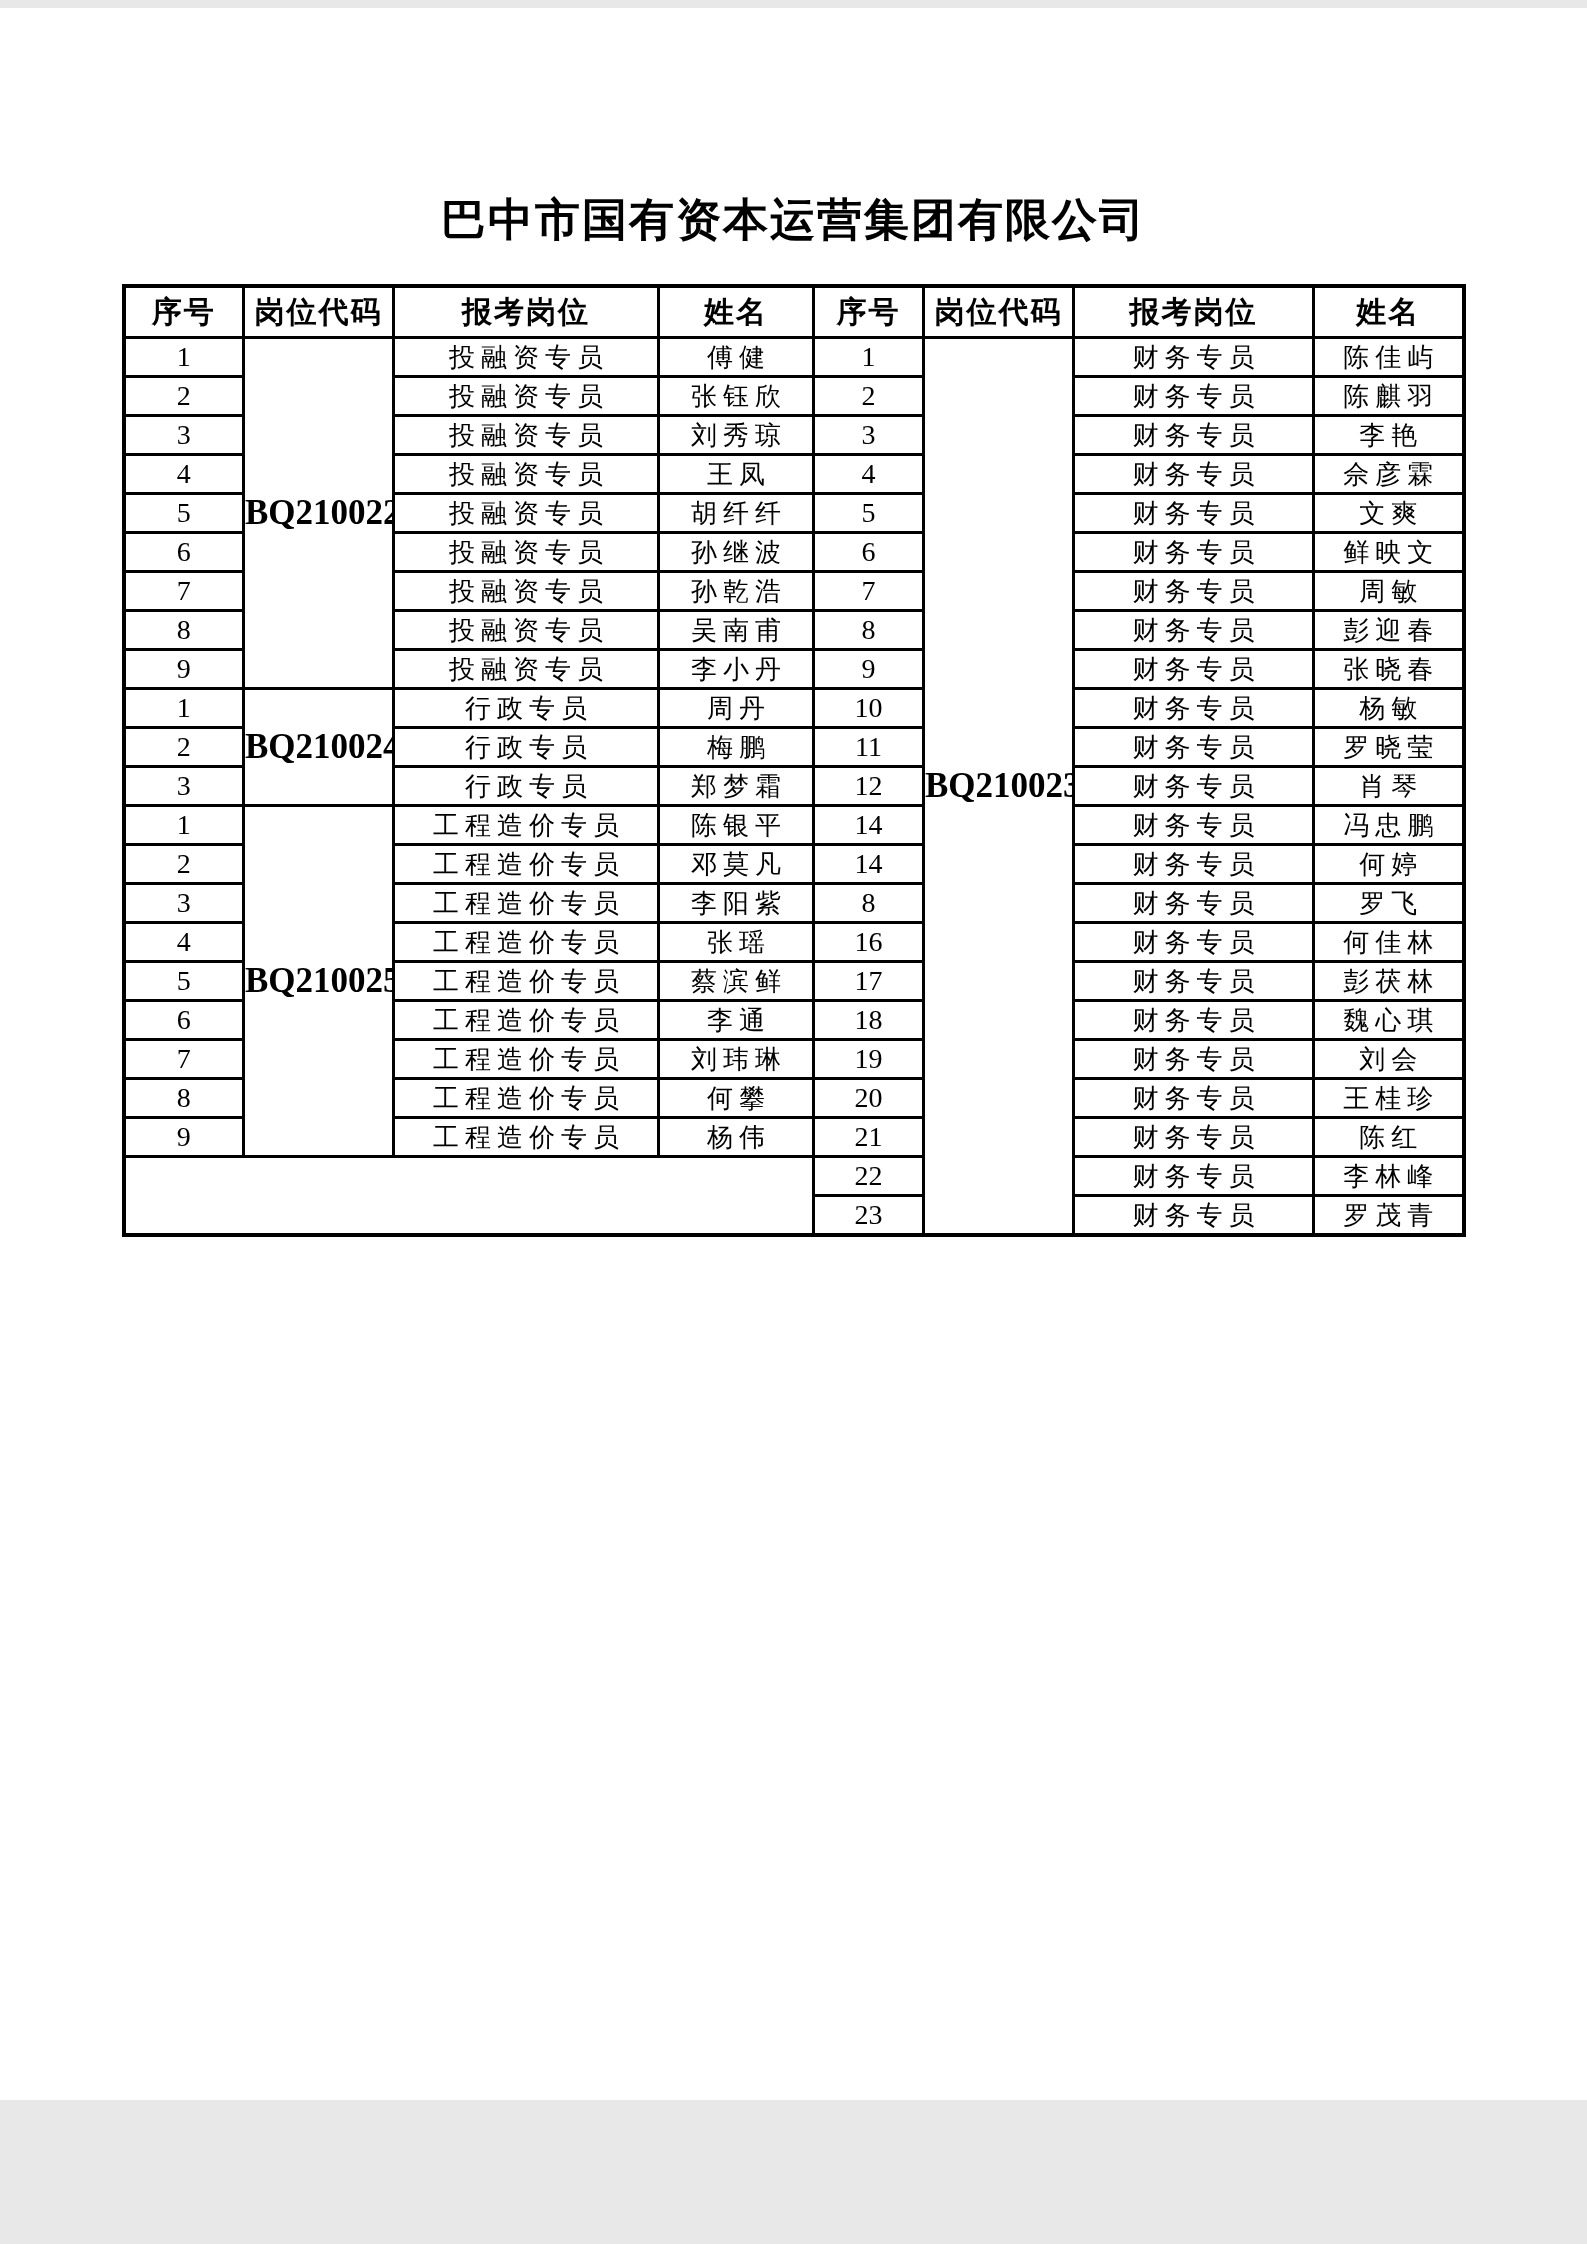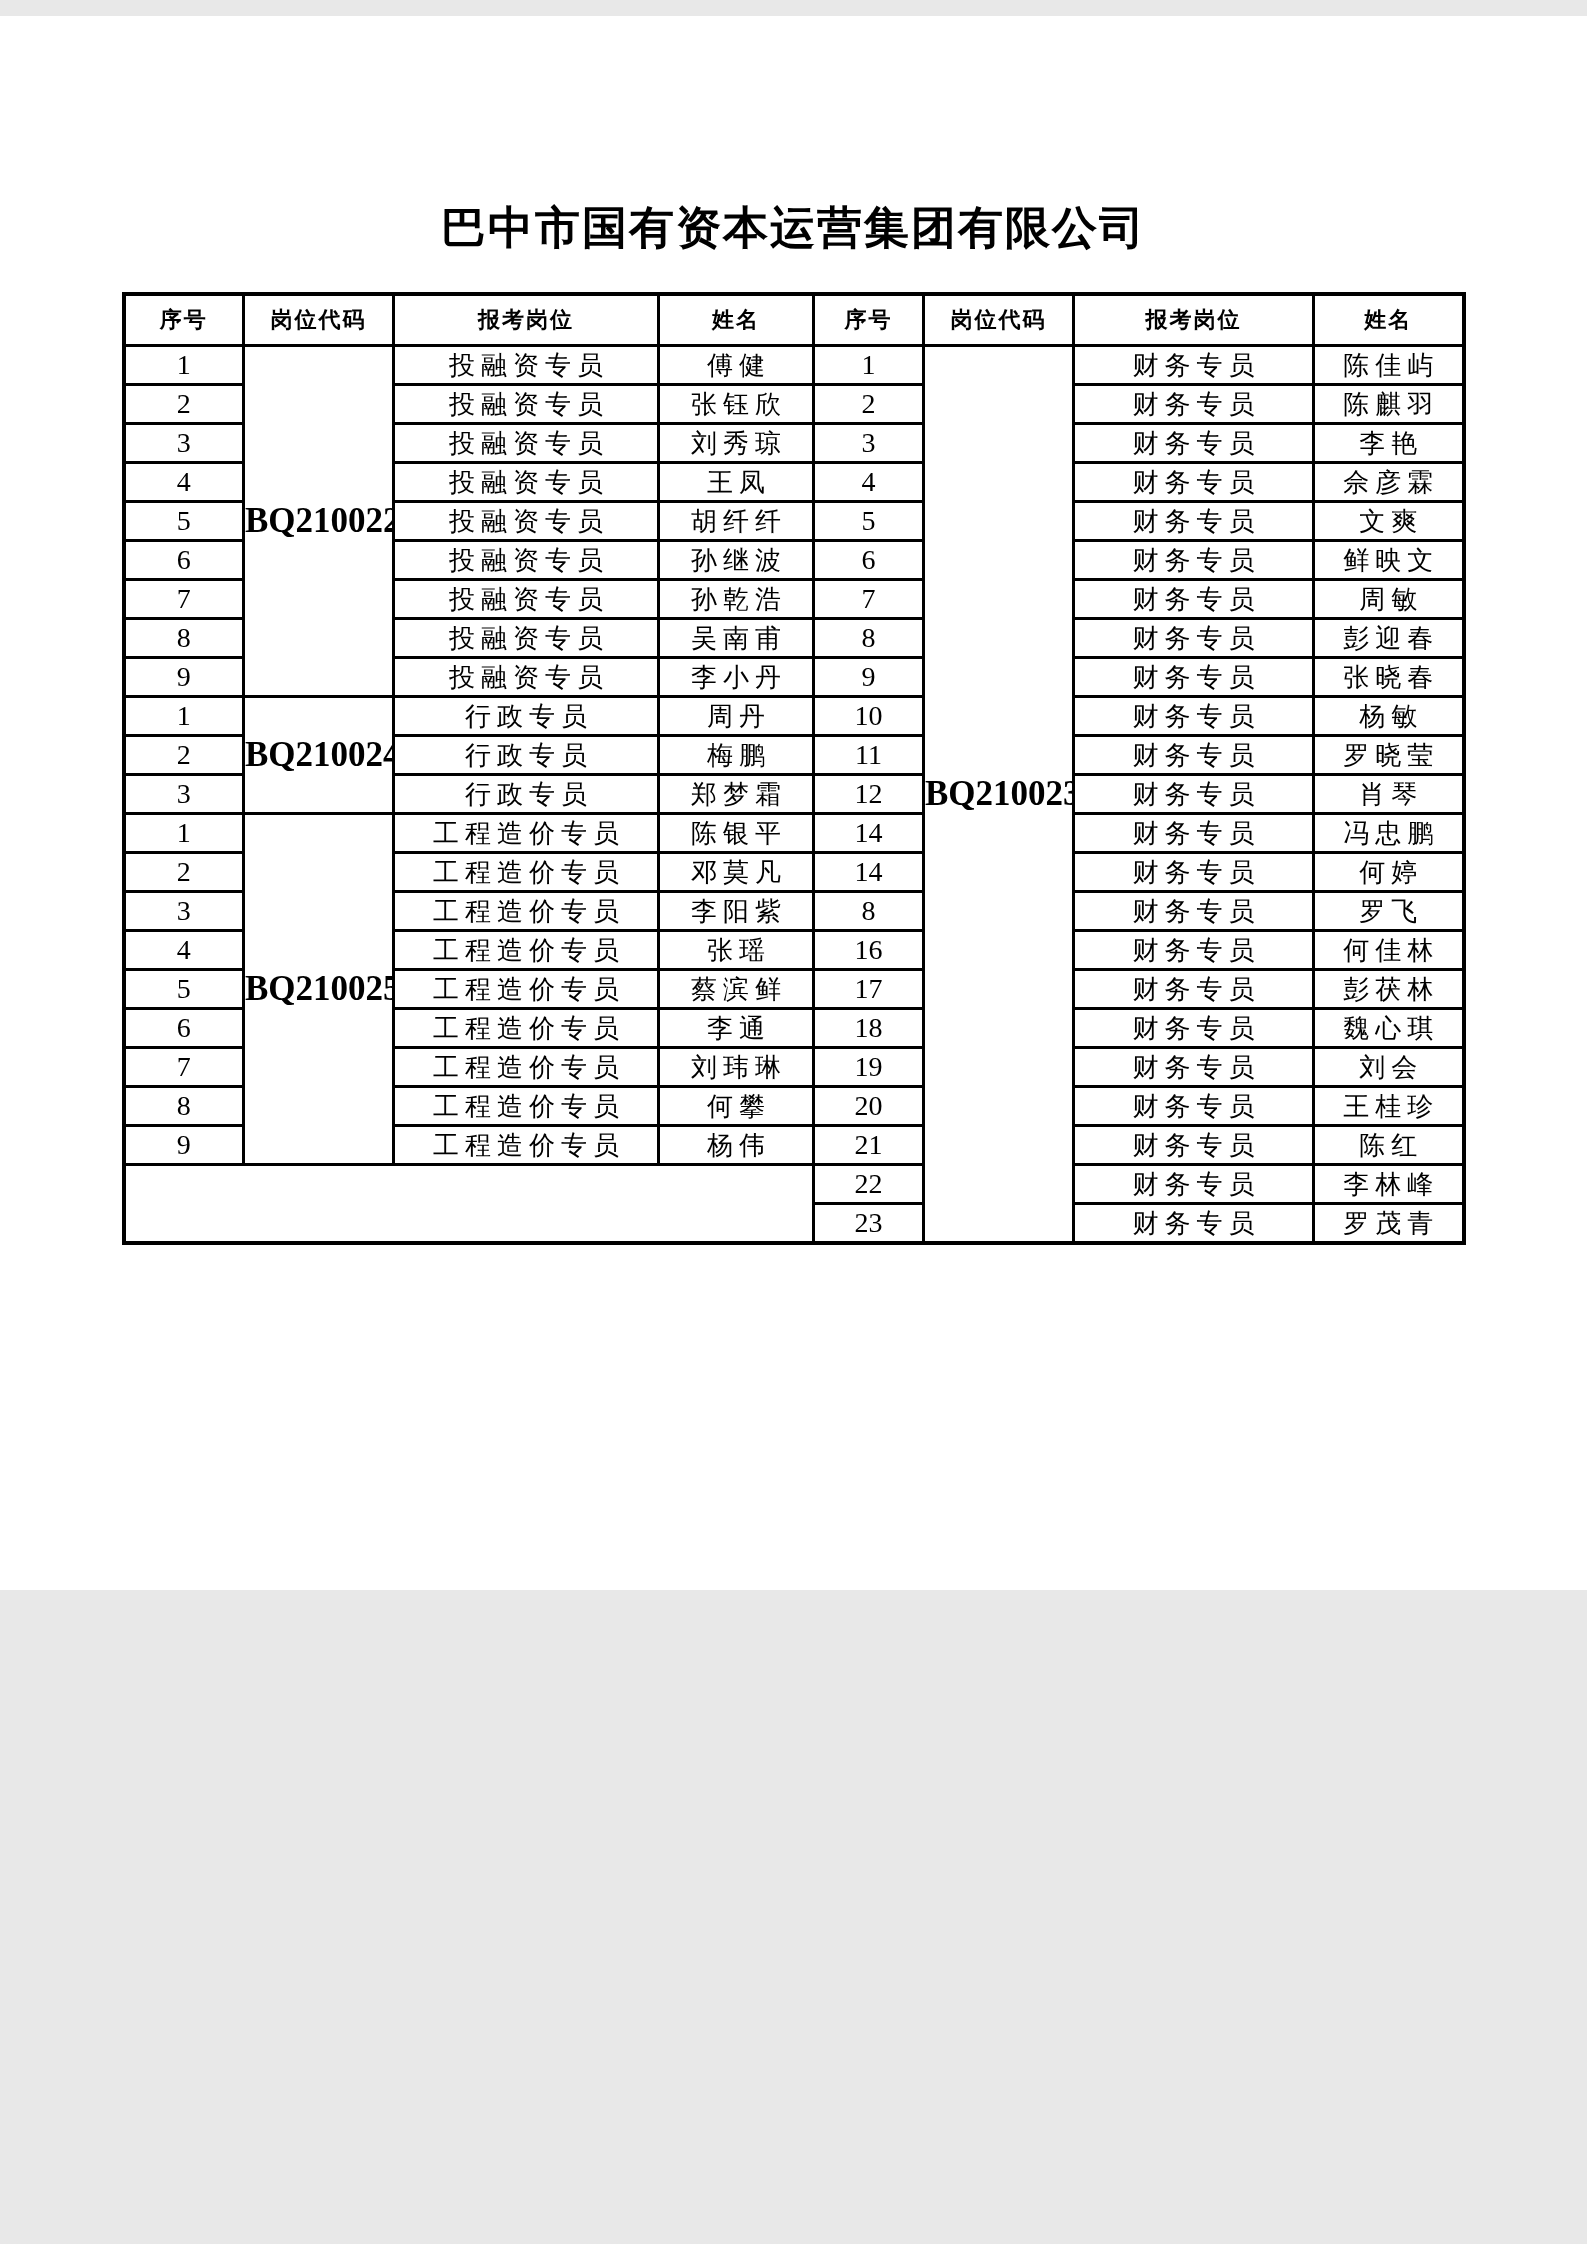--- a/index.html
+++ b/index.html
@@ -1,19 +1,19 @@
 <!DOCTYPE html>
 <html><head>
 <meta charset="utf-8">
 <style>
   html,body{margin:0;padding:0;background:#e8e8e8;}
   .page{
     width:1587px;
-    height:1574px;
-    margin:16px auto;
+    height:2092px;
+    margin:8px auto;
     background:#ffffff;
     position:relative;
     font-family:"Liberation Serif","DejaVu Serif",serif;
     color:#000;
     overflow:hidden;
   }
   .title{
     padding-top:176px;
     text-align:center;
     font-weight:bold;
@@ -31,21 +31,21 @@
   .roster th, .roster td{
     border:3px solid #000;
     text-align:center;
     vertical-align:middle;
     padding:0;
     overflow:hidden;
     white-space:nowrap;
   }
   .roster thead th{
     height:48px;
-    font-size:22px;
+    font-size:30px;
     font-weight:bold;
     letter-spacing:2px;
   }
   .roster td{
     height:36px;
     font-size:26px;
   }
   td.seq{
     font-size:28px;
     letter-spacing:0;

